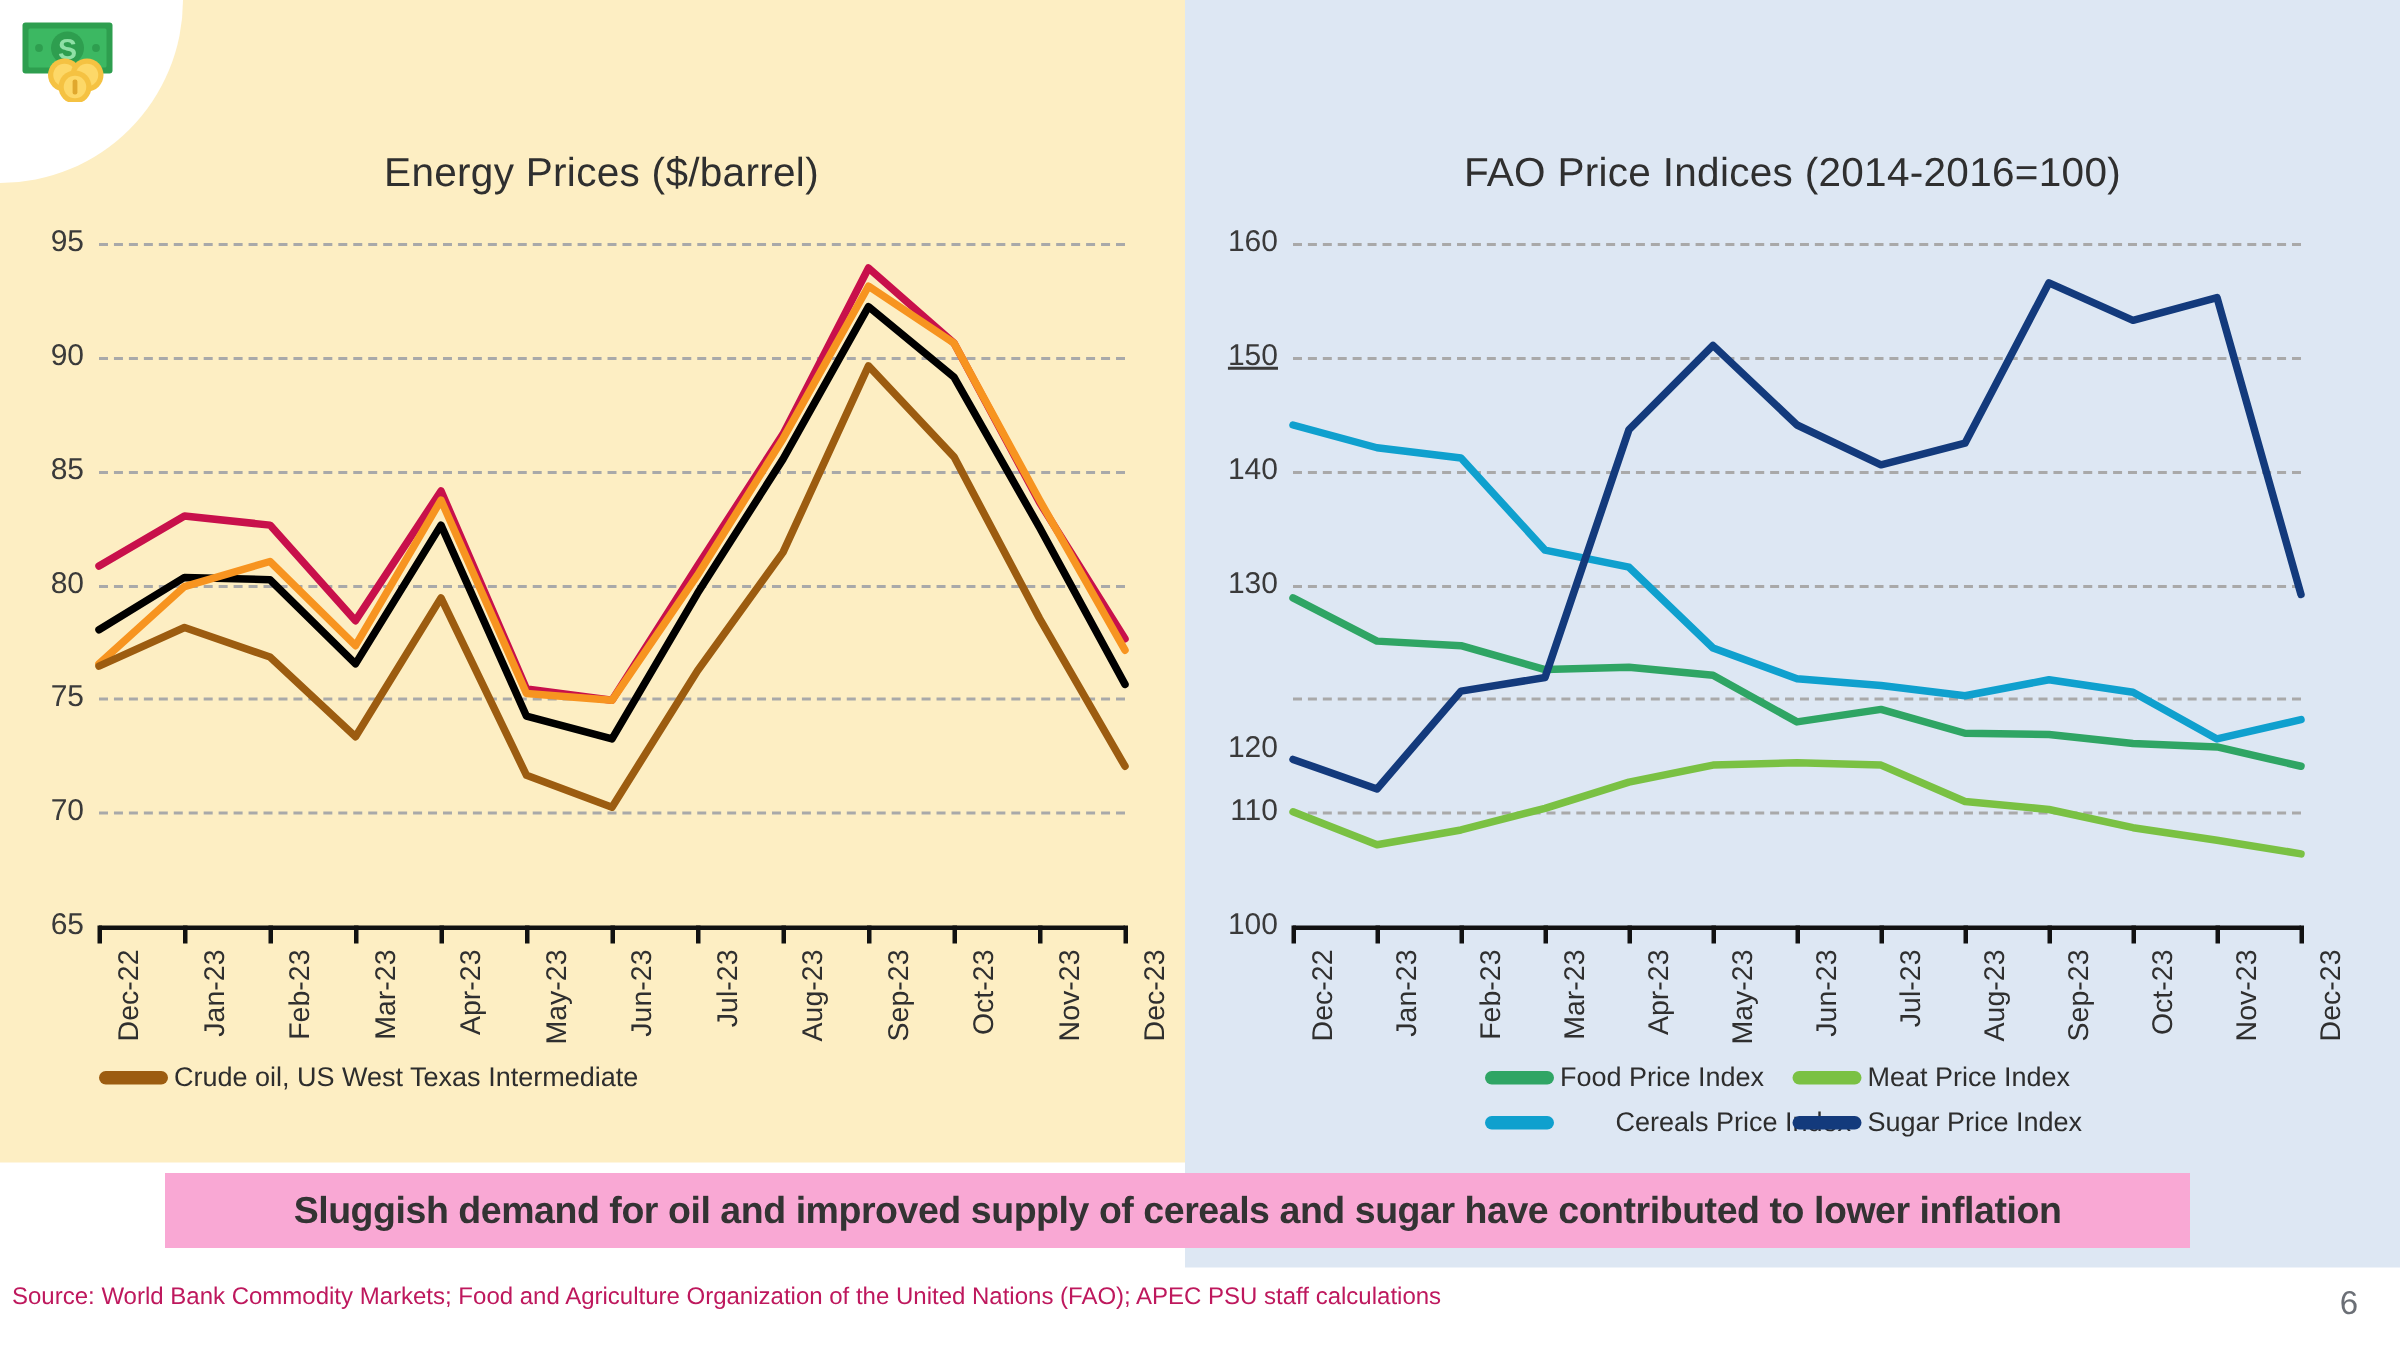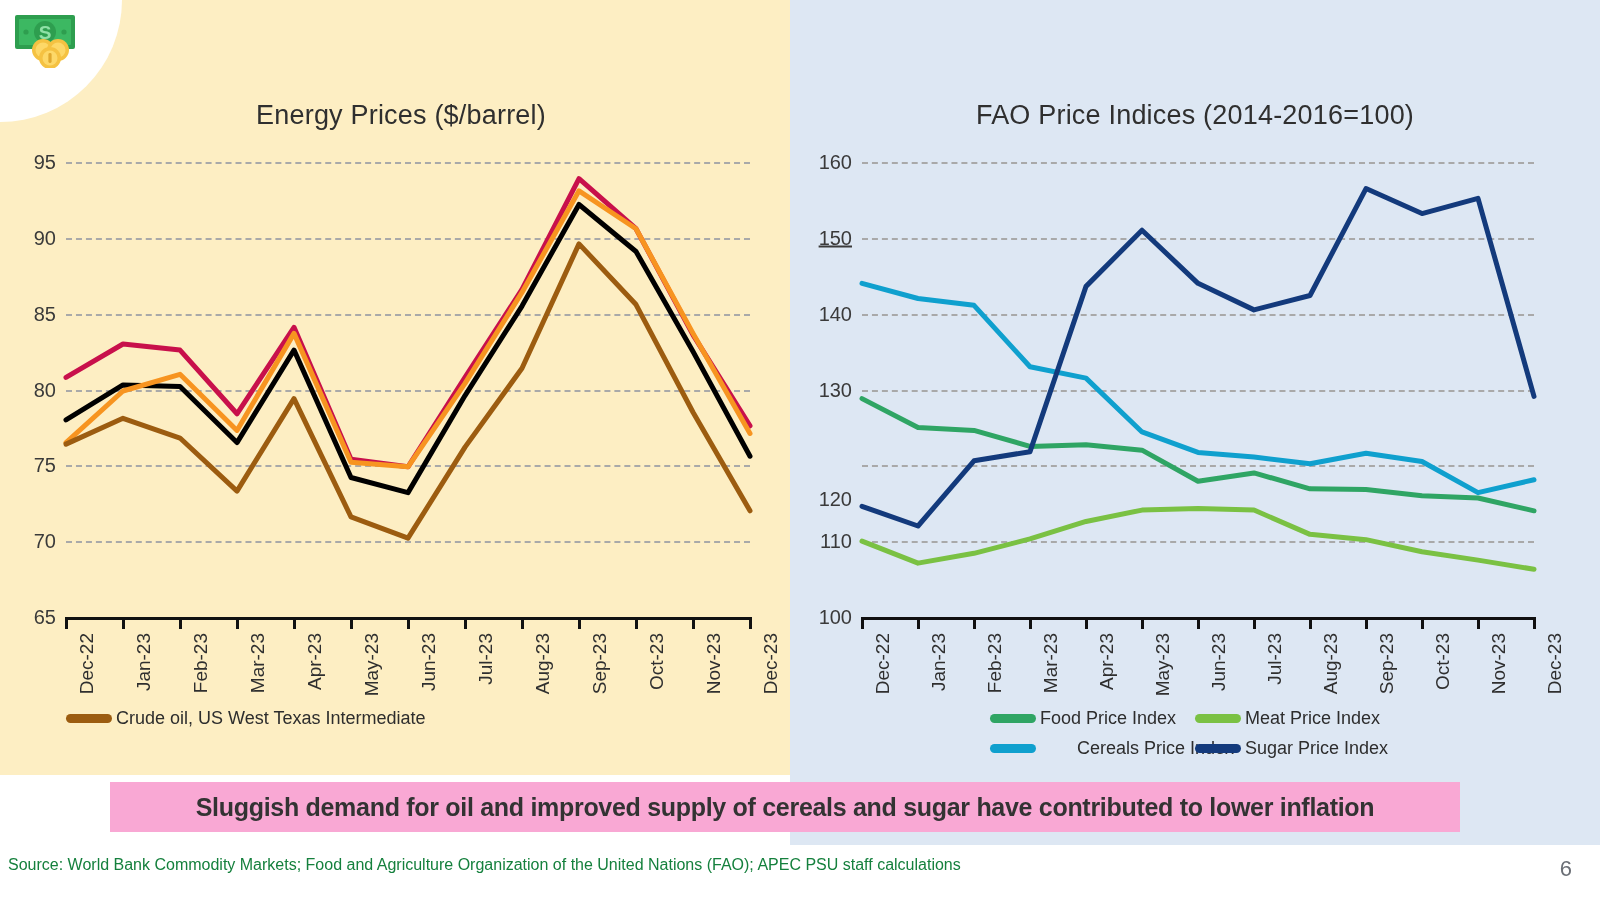--- a/index.html
+++ b/index.html
@@ -133,21 +133,21 @@
     font-weight: bold;
     color: #333333;
     letter-spacing: -0.3px;
     white-space: nowrap;
   }
 
   .source {
     position: absolute;
     left: 8px; top: 856px;
     font-size: 16px;
-    color: #15803d;
+    color: #be185d;
     white-space: nowrap;
   }
   .page-number {
     position: absolute;
     right: 28px; top: 856px;
     font-size: 22px;
     color: #6b6f76;
   }
 </style>
 </head>

